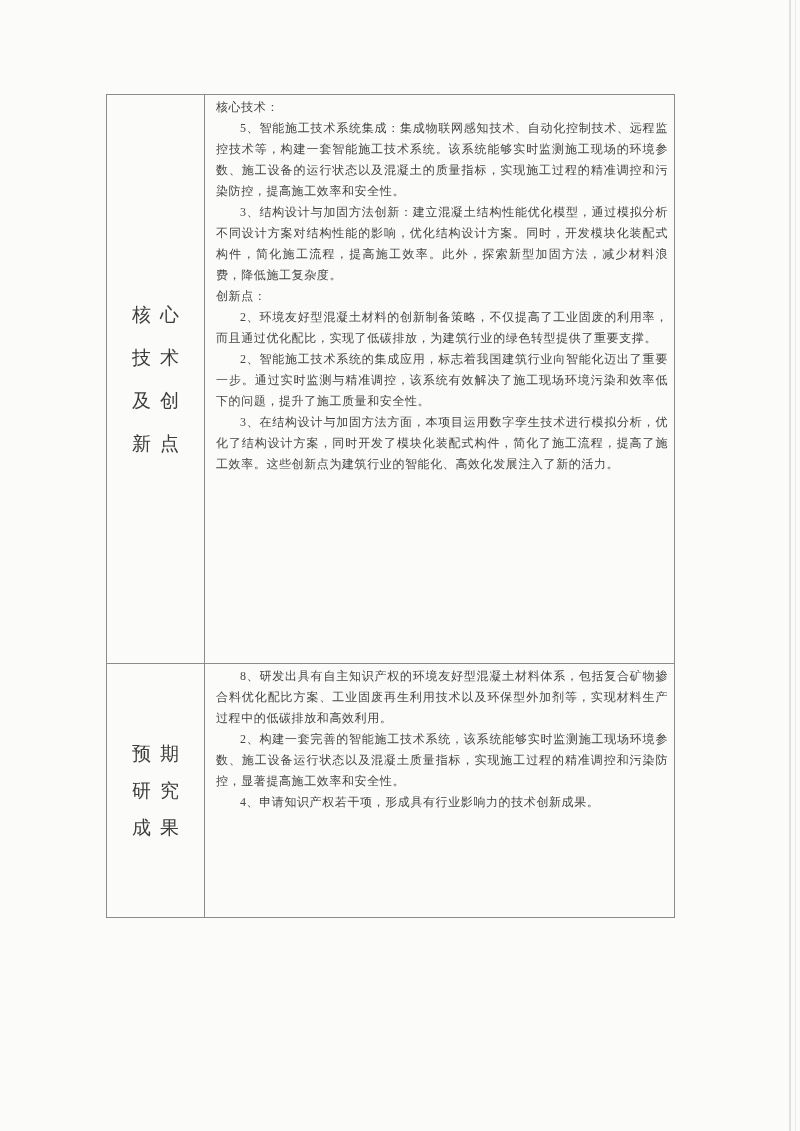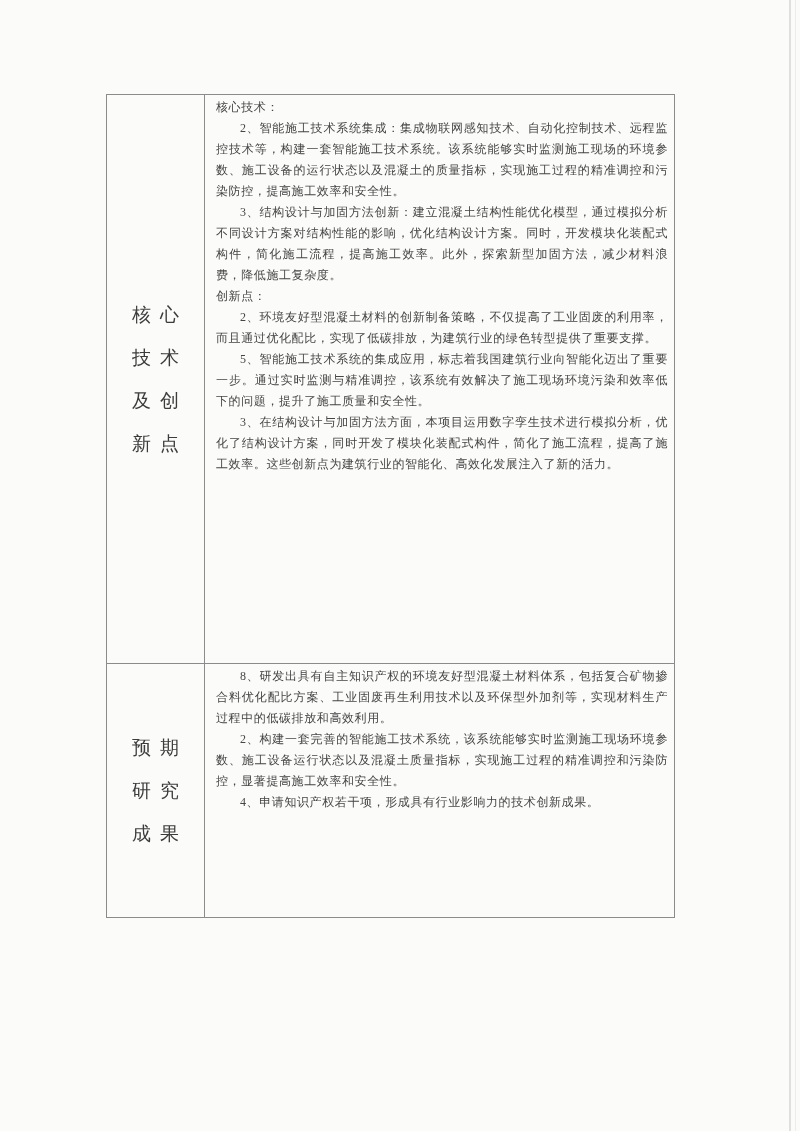--- a/index.html
+++ b/index.html
@@ -46,21 +46,21 @@
     width: 98px;
     flex: 0 0 98px;
     border-right: 1px solid #8b8b8b;
     display: flex;
     flex-direction: column;
     justify-content: center;
     align-items: center;
     box-sizing: border-box;
   }
   .trow:nth-child(1) .label-cell { gap: 24px; }
-  .trow:nth-child(2) .label-cell { gap: 24px; font-family: Liberation Serif, serif; }
+  .trow:nth-child(2) .label-cell { gap: 18px; font-family: Liberation Serif, serif; }
   .label-line {
     font-size: 19px;
     line-height: 19px;
     color: #3c3c3c;
     letter-spacing: 9px;
     margin-right: -9px;
     white-space: nowrap;
   }
   .content-cell {
     flex: 1;
@@ -86,25 +86,25 @@
   <div class="doc-table" id="doc-table">
   <div class="trow">
     <div class="label-cell">
           <div class="label-line">核心</div>
           <div class="label-line">技术</div>
           <div class="label-line">及创</div>
           <div class="label-line">新点</div>
         </div>
     <div class="content-cell">
           <p class="para">核心技术：</p>
-          <p class="para indent">2、智能施工技术系统集成：集成物联网感知技术、自动化控制技术、远程监控技术等，构建一套智能施工技术系统。该系统能够实时监测施工现场的环境参数、施工设备的运行状态以及混凝土的质量指标，实现施工过程的精准调控和污染防控，提高施工效率和安全性。</p>
+          <p class="para indent">5、智能施工技术系统集成：集成物联网感知技术、自动化控制技术、远程监控技术等，构建一套智能施工技术系统。该系统能够实时监测施工现场的环境参数、施工设备的运行状态以及混凝土的质量指标，实现施工过程的精准调控和污染防控，提高施工效率和安全性。</p>
           <p class="para indent">3、结构设计与加固方法创新：建立混凝土结构性能优化模型，通过模拟分析不同设计方案对结构性能的影响，优化结构设计方案。同时，开发模块化装配式构件，简化施工流程，提高施工效率。此外，探索新型加固方法，减少材料浪费，降低施工复杂度。</p>
           <p class="para">创新点：</p>
           <p class="para indent">2、环境友好型混凝土材料的创新制备策略，不仅提高了工业固废的利用率，而且通过优化配比，实现了低碳排放，为建筑行业的绿色转型提供了重要支撑。</p>
-          <p class="para indent">5、智能施工技术系统的集成应用，标志着我国建筑行业向智能化迈出了重要一步。通过实时监测与精准调控，该系统有效解决了施工现场环境污染和效率低下的问题，提升了施工质量和安全性。</p>
+          <p class="para indent">2、智能施工技术系统的集成应用，标志着我国建筑行业向智能化迈出了重要一步。通过实时监测与精准调控，该系统有效解决了施工现场环境污染和效率低下的问题，提升了施工质量和安全性。</p>
           <p class="para indent">3、在结构设计与加固方法方面，本项目运用数字孪生技术进行模拟分析，优化了结构设计方案，同时开发了模块化装配式构件，简化了施工流程，提高了施工效率。这些创新点为建筑行业的智能化、高效化发展注入了新的活力。</p>
         </div>
   </div>
 
   <div class="trow">
     <div class="label-cell">
           <div class="label-line">预期</div>
           <div class="label-line">研究</div>
           <div class="label-line">成果</div>
         </div>

